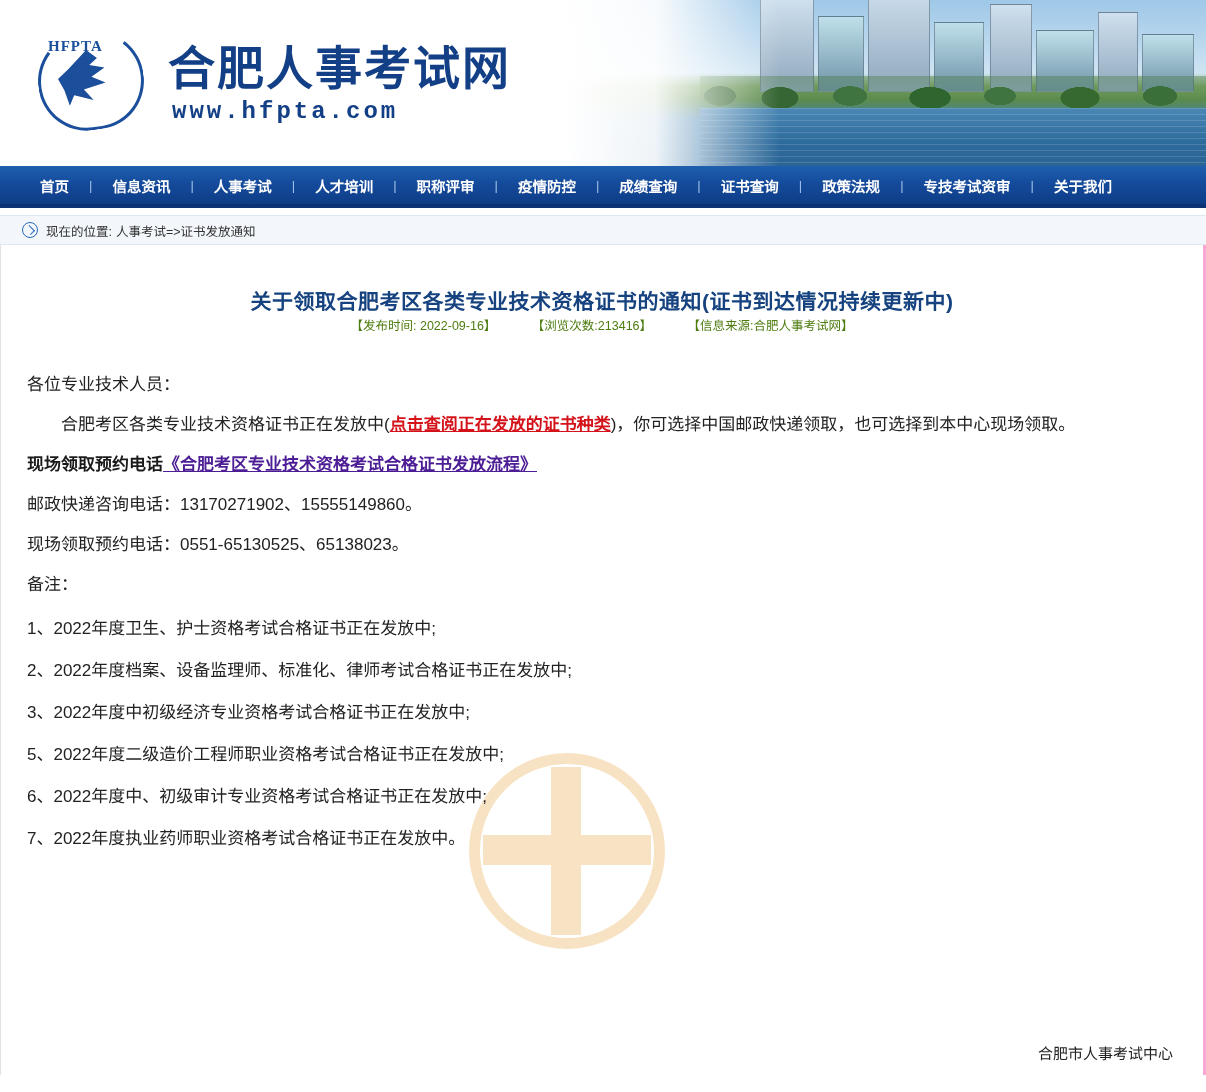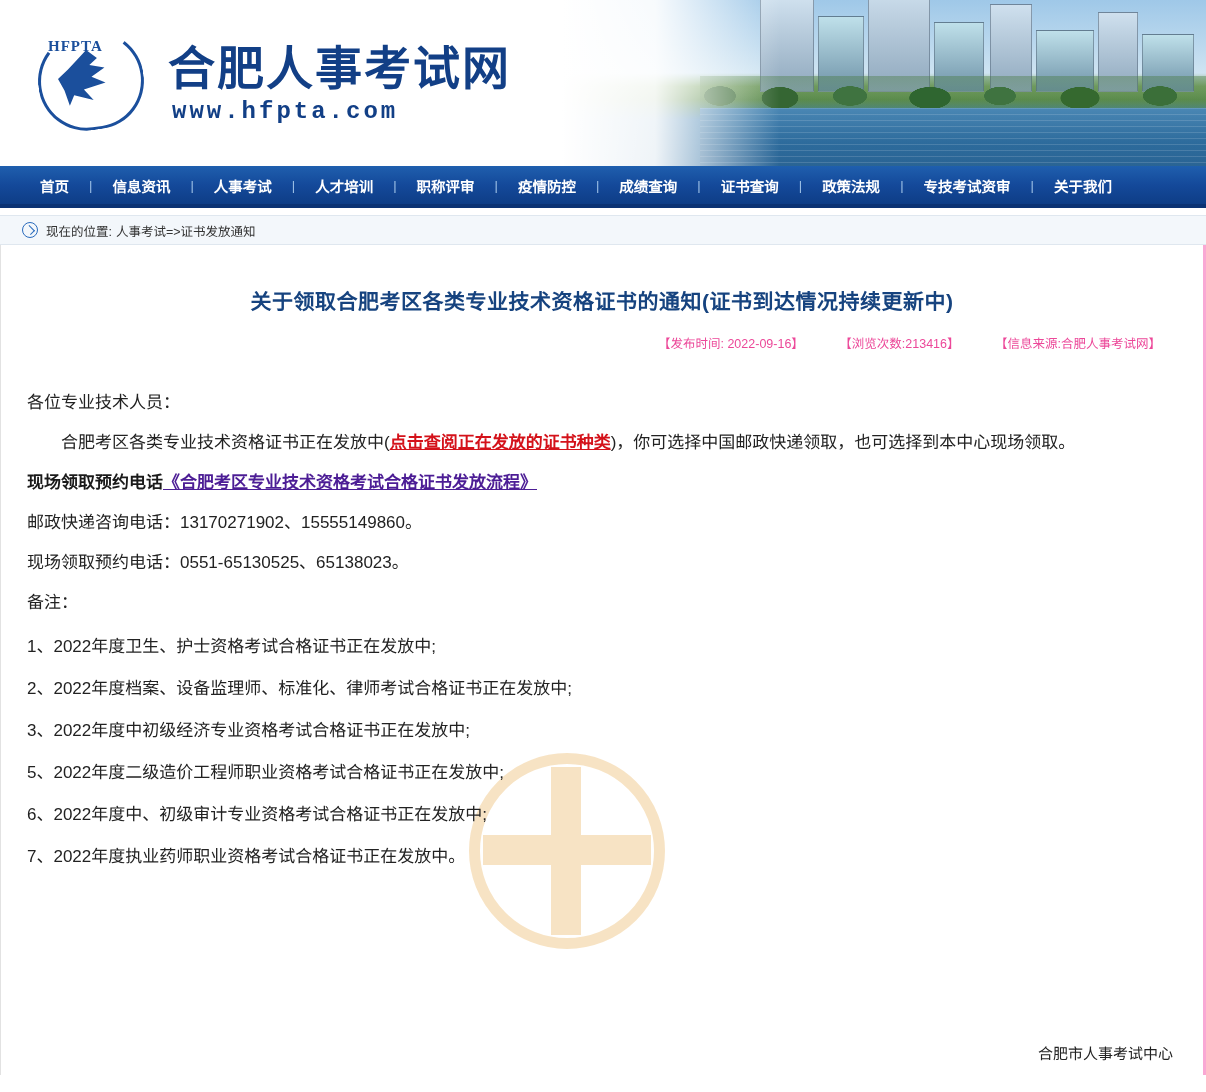--- a/index.html
+++ b/index.html
@@ -247,24 +247,23 @@
   }
   .doc-title {
     text-align: center;
     font-size: 21px;
     font-weight: bold;
     color: #16437f;
     letter-spacing: .5px;
     margin-top: 12px;
   }
   .doc-meta {
-    text-align: right;
-    margin-top: 18px;
+    text-align: center;
     font-size: 12.5px;
-    color: #ec4899;
+    color: #4d7c0f;
   }
   .doc-meta span { margin: 0 16px; }
 
   .body-text {
     margin-top: 34px;
     font-size: 17px;
     line-height: 34px;
     color: #222;
   }
   .p { margin: 0 0 6px 0; }

